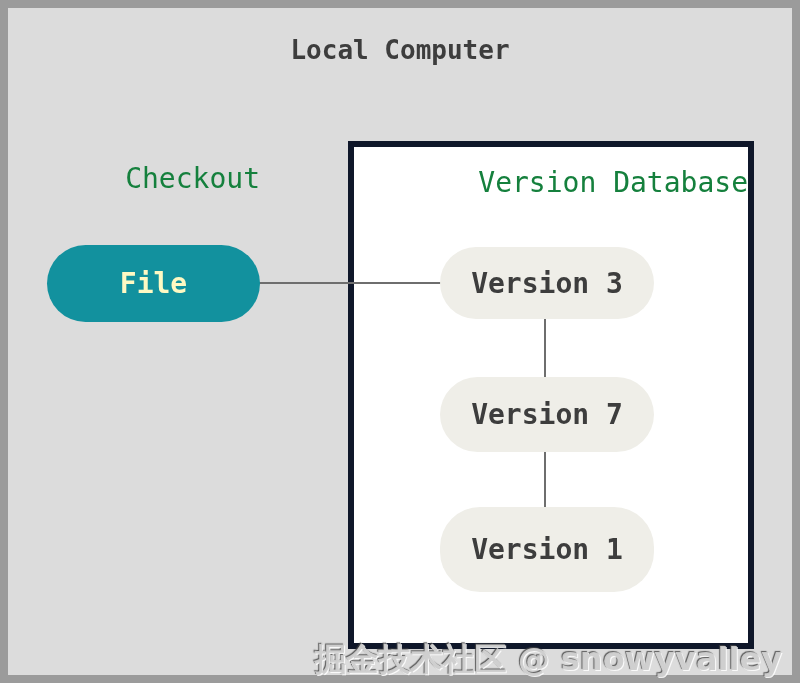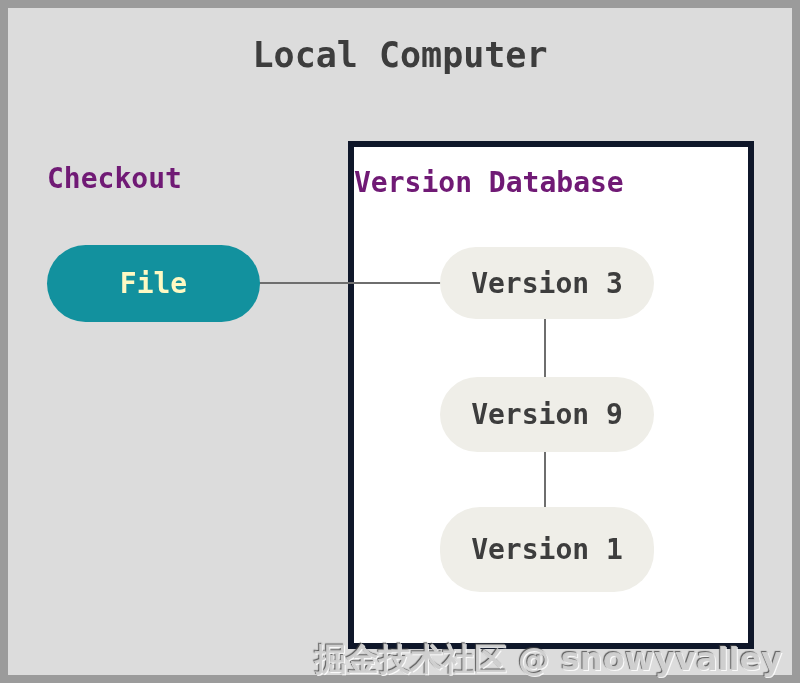--- a/index.html
+++ b/index.html
@@ -22,30 +22,30 @@
     height: 667px;
     background: #dcdcdc;
   }
   .abs { position: absolute; }
 
   .diagram-title {
     left: 0;
     top: 27px;
     width: 784px;
     text-align: center;
-    font-size: 35px;
+    font-size: 26px;
     font-weight: 600;
     color: #3d3d3d;
     letter-spacing: 0px;
   }
   .section-label {
     font-size: 28px;
-    font-weight: 700;
-    color: #701a75;
-    text-align: left;
+    font-weight: 400;
+    color: #15803d;
+    text-align: right;
   }
   .checkout-label {
     left: 39px;
     top: 154px;
     width: 213px;
   }
   .db-box {
     left: 340px;
     top: 133px;
     width: 394px;
@@ -132,19 +132,19 @@
   </div>
 
   <div class="abs connector conn-h"></div>
   <div class="abs connector conn-v1"></div>
   <div class="abs connector conn-v2"></div>
 
   <div class="abs pill file-pill">File</div>
 
   <div class="abs pill version-pill v3">Version 3</div>
 
-  <div class="abs pill version-pill v2">Version 9</div>
+  <div class="abs pill version-pill v2">Version 7</div>
 
   <div class="abs pill version-pill v1">Version 1</div>
 
   <div class="abs watermark">掘金技术社区 @ snowyvalley</div>
 
 </div>
 
 </body></html>

